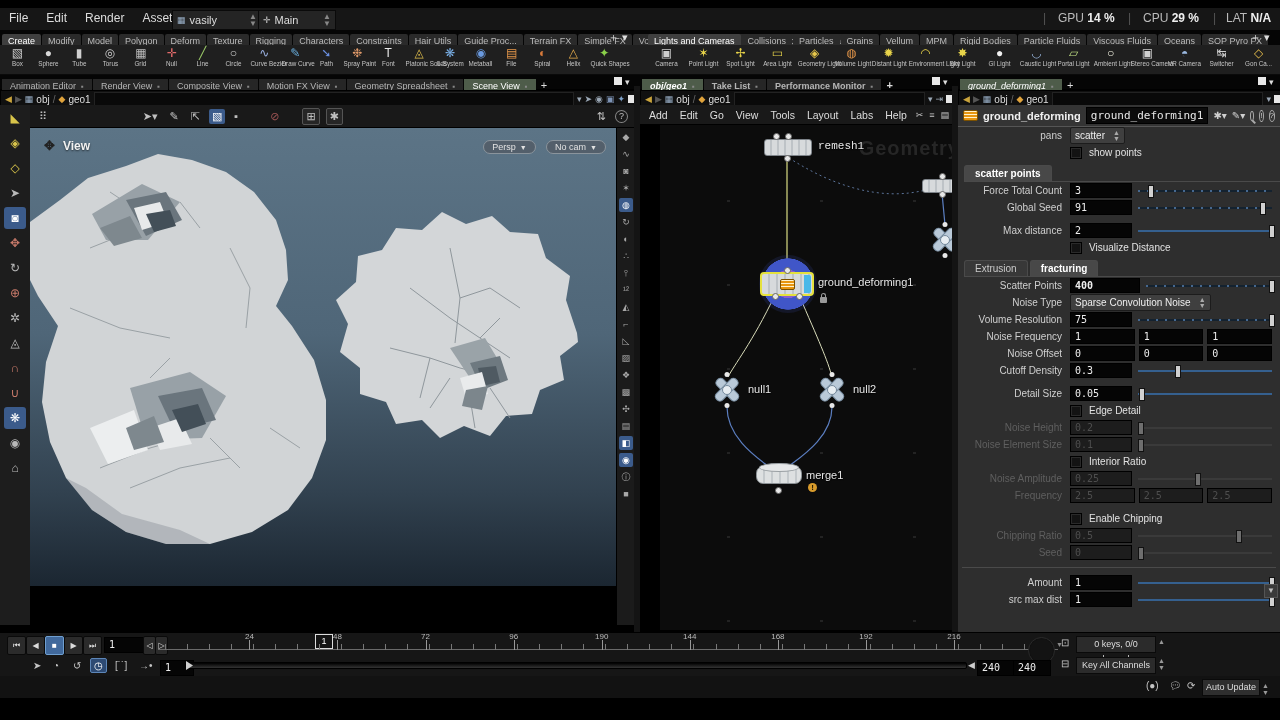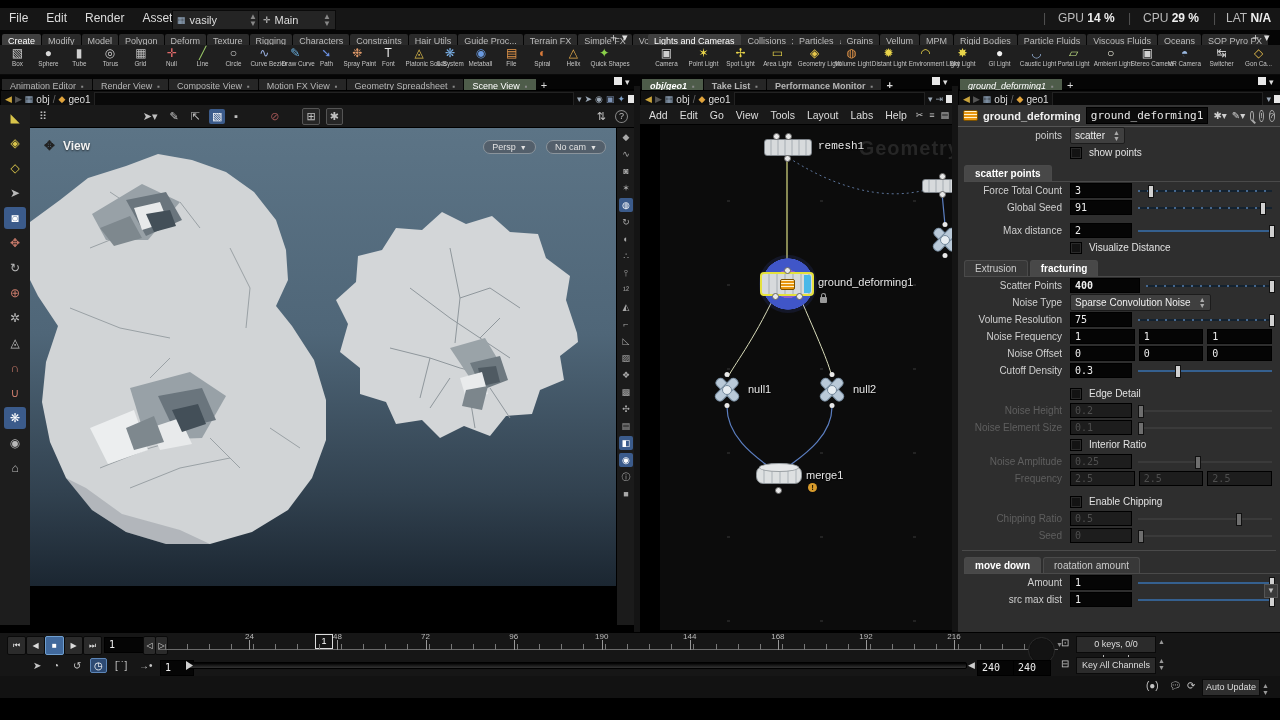--- a/index.html
+++ b/index.html
@@ -630,21 +630,21 @@
       <span class="phicon">✱▾</span>
       <span class="phicon">✎▾</span>
       <span class="phicon" style="border:1px solid #aaa;border-radius:50%;width:8px;height:8px;display:inline-block;position:relative;">
           <i style="position:absolute;right:-3px;bottom:-3px;width:4px;height:1.5px;background:#aaa;transform:rotate(45deg);"></i>
         </span>
       <span class="phicon" style="border:1px solid #aaa;border-radius:50%;font-size:8px;line-height:9px;width:10px;height:10px;text-align:center;">!</span>
       <span class="phicon" style="border:1px solid #aaa;border-radius:50%;font-size:8px;line-height:9px;width:10px;height:10px;text-align:center;">?</span>
     </div>
     <div id="param-body">
         <div class="prow">
-          <span class="plabel">points</span>
+          <span class="plabel">pans</span>
           <div class="pdropdown">
             <span>scatter</span>
             <span class="spin" style="white-space: pre;">▲
 ▼</span>
           </div>
         </div>
         <div class="prow">
           <span class="plabel"></span>
           <span class="pcheck"></span>
           <span class="pchecklabel">show points</span>
@@ -729,20 +729,28 @@
         <div class="prow">
           <span class="plabel">Cutoff Density</span>
           <span class="pfield">0.3</span>
           <div class="pslider">
             <div class="track"></div>
             <div class="handle" style="left: calc(30% - 3px);"></div>
           </div>
         </div>
         <div style="height: 6px;"></div>
         <div class="prow">
+          <span class="plabel">Detail Size</span>
+          <span class="pfield">0.05</span>
+          <div class="pslider">
+            <div class="track"></div>
+            <div class="handle" style="left: calc(3% - 3px);"></div>
+          </div>
+        </div>
+        <div class="prow">
           <span class="plabel"></span>
           <span class="pcheck"></span>
           <span class="pchecklabel">Edge Detail</span>
         </div>
         <div class="prow">
           <span class="plabel dis">Noise Height</span>
           <span class="pfield dis">0.2</span>
           <div class="pslider dis">
             <div class="track"></div>
             <div class="handle" style="left: calc(2% - 3px);"></div>
@@ -793,24 +801,20 @@
         </div>
         <div class="prow">
           <span class="plabel dis">Seed</span>
           <span class="pfield dis">0</span>
           <div class="pslider dis">
             <div class="track"></div>
             <div class="handle" style="left: calc(2% - 3px);"></div>
           </div>
         </div>
         <div class="pdiv"></div>
-        <div class="sectiontabs">
-          <span class="sectiontab active">move down</span>
-          <span class="sectiontab">roatation amount</span>
-        </div>
         <div class="prow">
           <span class="plabel">Amount</span>
           <span class="pfield">1</span>
           <div class="pslider">
             <div class="track"></div>
             <div class="handle" style="left: calc(100% - 3px);"></div>
           </div>
         </div>
         <div class="prow">
           <span class="plabel">src max dist</span>

